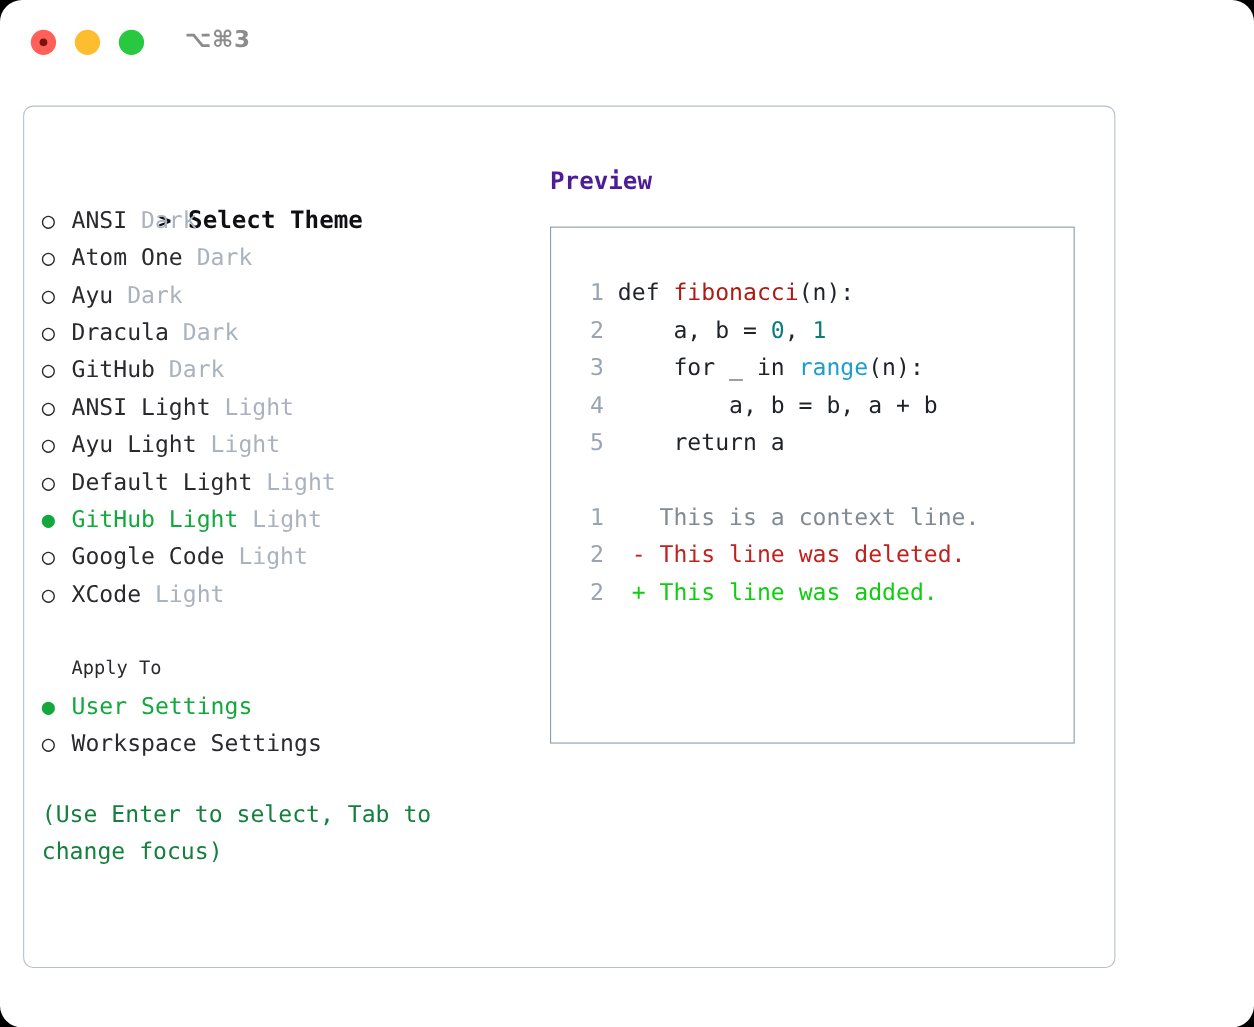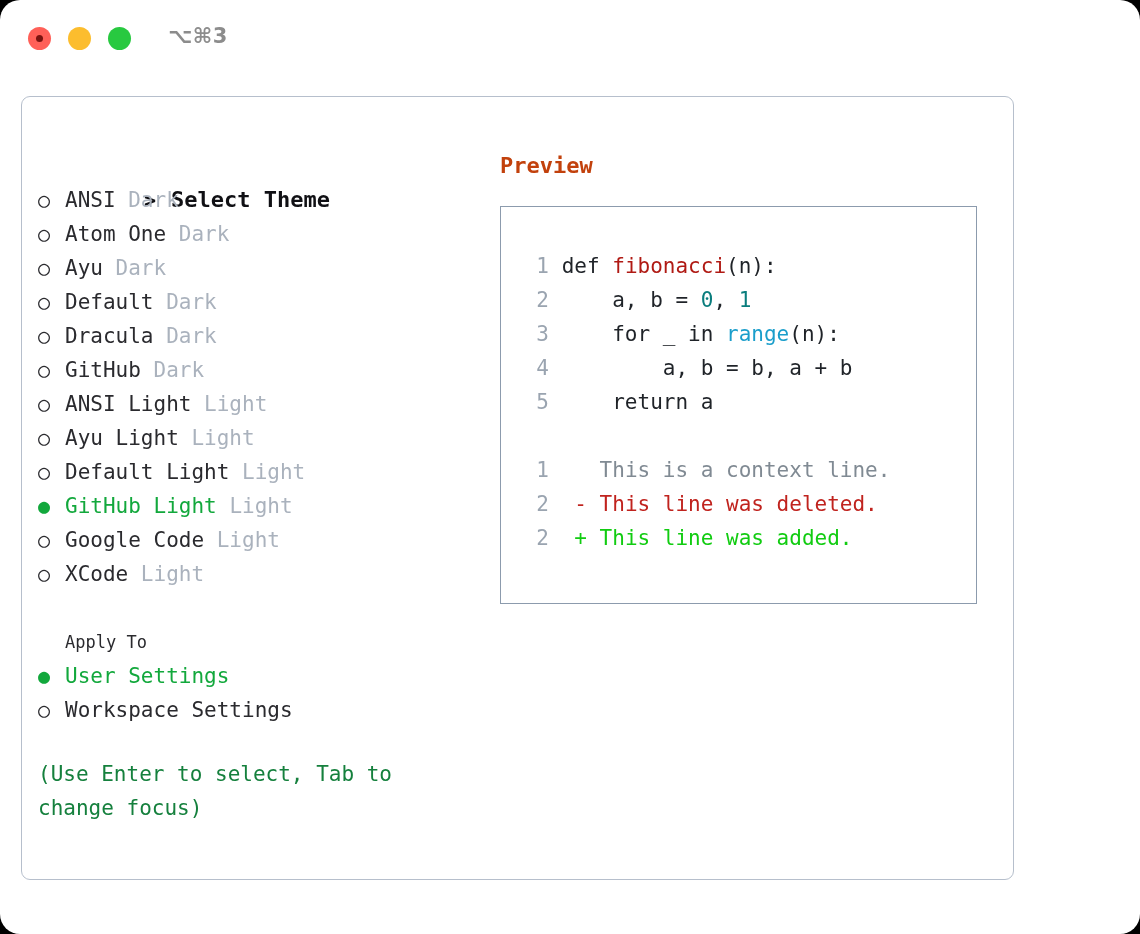--- a/index.html
+++ b/index.html
@@ -134,28 +134,28 @@
   
   #right-col {
     position: absolute;
     left: 478px;
     top: 52px;
     width: 500px;
   }
   #preview-title {
     font-size: 22px;
     font-weight: bold;
-    color: #c2410c;
+    color: #4c1d95;
     line-height: 34px;
     white-space: pre;
   }
   #preview-box {
     margin-top: 23px;
     width: 477px;
-    height: 398px;
+    height: 470px;
     box-sizing: border-box;
     border: 1.6px solid #8c9bad;
     background: #ffffff;
     position: relative;
   }
   #code {
     position: absolute;
     left: 22px;
     top: 42px;
     font-size: 21px;
@@ -200,21 +200,20 @@
     <div id="left-col">
 
       <div class="row header">
         <span class="marker">&gt;</span><span>Select Theme</span>
       </div>
 
       <div id="theme-items">
           <div class="row"><span class="marker">○</span><span class="name">ANSI </span><span class="variant">Dark</span></div>
           <div class="row"><span class="marker">○</span><span class="name">Atom One </span><span class="variant">Dark</span></div>
           <div class="row"><span class="marker">○</span><span class="name">Ayu </span><span class="variant">Dark</span></div>
-          <div class="row"><span class="marker">○</span><span class="name">Default </span><span class="variant">Dark</span></div>
           <div class="row"><span class="marker">○</span><span class="name">Dracula </span><span class="variant">Dark</span></div>
           <div class="row"><span class="marker">○</span><span class="name">GitHub </span><span class="variant">Dark</span></div>
           <div class="row"><span class="marker">○</span><span class="name">ANSI Light </span><span class="variant">Light</span></div>
           <div class="row"><span class="marker">○</span><span class="name">Ayu Light </span><span class="variant">Light</span></div>
           <div class="row"><span class="marker">○</span><span class="name">Default Light </span><span class="variant">Light</span></div>
           <div class="row selected"><span class="marker dot">●</span><span class="name">GitHub Light </span><span class="variant">Light</span></div>
           <div class="row"><span class="marker">○</span><span class="name">Google Code </span><span class="variant">Light</span></div>
           <div class="row"><span class="marker">○</span><span class="name">XCode </span><span class="variant">Light</span></div>
         </div>
 

